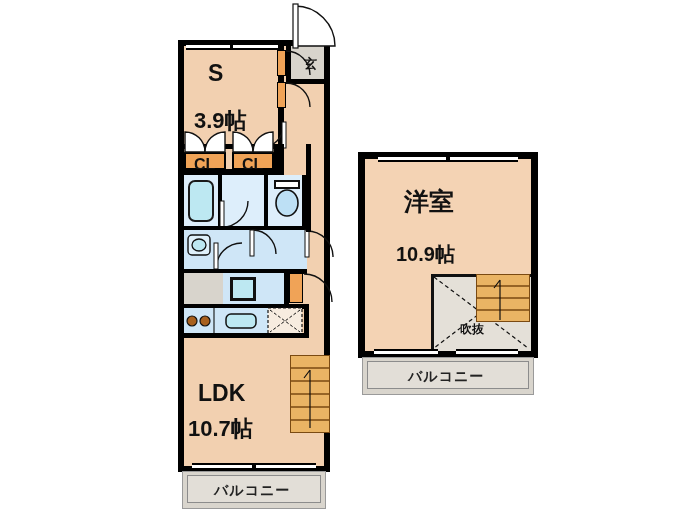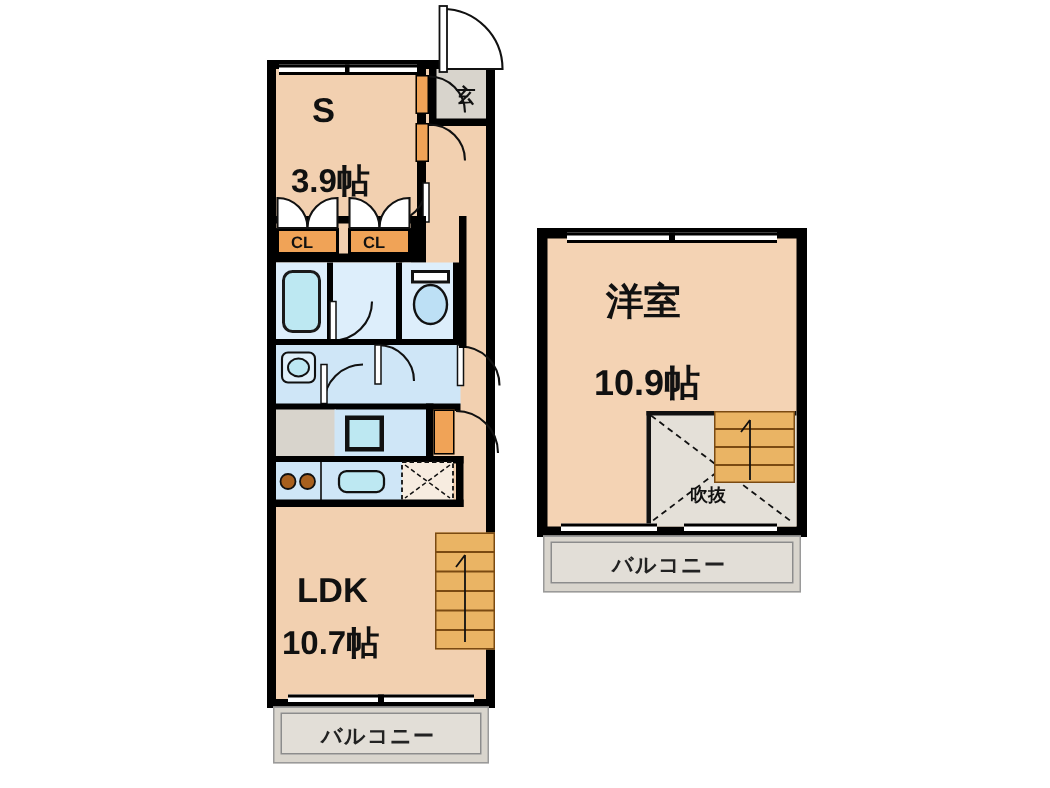--- a/index.html
+++ b/index.html
@@ -20,21 +20,21 @@
   .white{background:#ffffff;}
   .grey{background:#d8d4cc;}
   .cl{background:#f0a357;border:2px solid #000;}
   .orange{background:#f0a357;}
   .stair{background:#eab464;}
   .win{background:#ffffff;border-top:2px solid #000;border-bottom:2px solid #000;}
 
   .label{position:absolute;color:#111;white-space:nowrap;line-height:1;}
   .lbl-room{font-size:23px;font-weight:700;letter-spacing:0px;}
   .lbl-room-sub{font-size:22px;font-weight:700;margin-top:20px;}
-  .lbl-cl{font-size:11px;font-weight:700;color:#111;}
+  .lbl-cl{font-size:16px;font-weight:700;color:#111;}
   .lbl-sm{font-size:12px;font-weight:700;}
   .lbl-bal{font-size:14px;font-weight:700;letter-spacing:1px;color:#222;}
   .lbl-gen{font-size:13px;font-weight:700;}
 
   svg{position:absolute;top:0;left:0;overflow:visible;}
   .arc{fill:#ffffff;stroke:#111;stroke-width:1.4;}
   .arcline{fill:none;stroke:#111;stroke-width:1.4;}
   .thin{fill:none;stroke:#111;stroke-width:1.2;}
   .dash{fill:none;stroke:#111;stroke-width:1.2;stroke-dasharray:4 3;}
   .hatchbox{fill:#f7ece0;stroke:#111;stroke-width:1.2;stroke-dasharray:3 2;}
@@ -186,28 +186,28 @@
 
   <div class="abs" style="left:358px;top:152px;width:180px;height:206px;">
 
     <div class="abs wall" style="left:0;top:0;width:180px;height:206px;"></div>
     <div class="abs floorA" style="left:7px;top:7px;width:166px;height:192px;"></div>
 
     <div class="abs win" style="left:20px;top:3px;width:140px;height:7px;background:#fff;"></div>
     <div class="abs" style="left:88px;top:3px;width:4px;height:7px;background:#000;"></div>
 
     <span class="label lbl-room" style="left:46px;top:37px;font-size:25px;">洋室</span>
-    <span class="label lbl-room-sub" style="left:38px;top:72px;font-size:24px;">10.9帖</span>
+    <span class="label lbl-room-sub" style="left:38px;top:72px;font-size:20px;">10.9帖</span>
 
     <div class="abs" style="left:73px;top:122px;width:100px;height:77px;background:#e4e0d8;border-left:3px solid #111;border-top:3px solid #111;"></div>
     <svg width="180" height="206">
       <line class="dash" x1="76" y1="125" x2="170" y2="196"></line>
       <line class="dash" x1="170" y1="125" x2="76" y2="196"></line>
     </svg>
-    <span class="label lbl-sm" style="left:102px;top:172px;">吹抜</span>
+    <span class="label lbl-sm" style="left:102px;top:172px;font-family:Liberation Mono, monospace;">吹抜</span>
 
     <div class="abs stair" style="left:118px;top:122px;width:54px;height:48px;border:1px solid #7a4a12;"></div>
     <svg width="180" height="206">
       <g stroke="#7a4a12" stroke-width="1.3">
         <line x1="118" y1="134" x2="172" y2="134"></line>
         <line x1="118" y1="146" x2="172" y2="146"></line>
         <line x1="118" y1="158" x2="172" y2="158"></line>
       </g>
       <path class="thin" stroke-width="2" d="M142 168 L142 128 M142 128 L136 136"></path>
     </svg>

